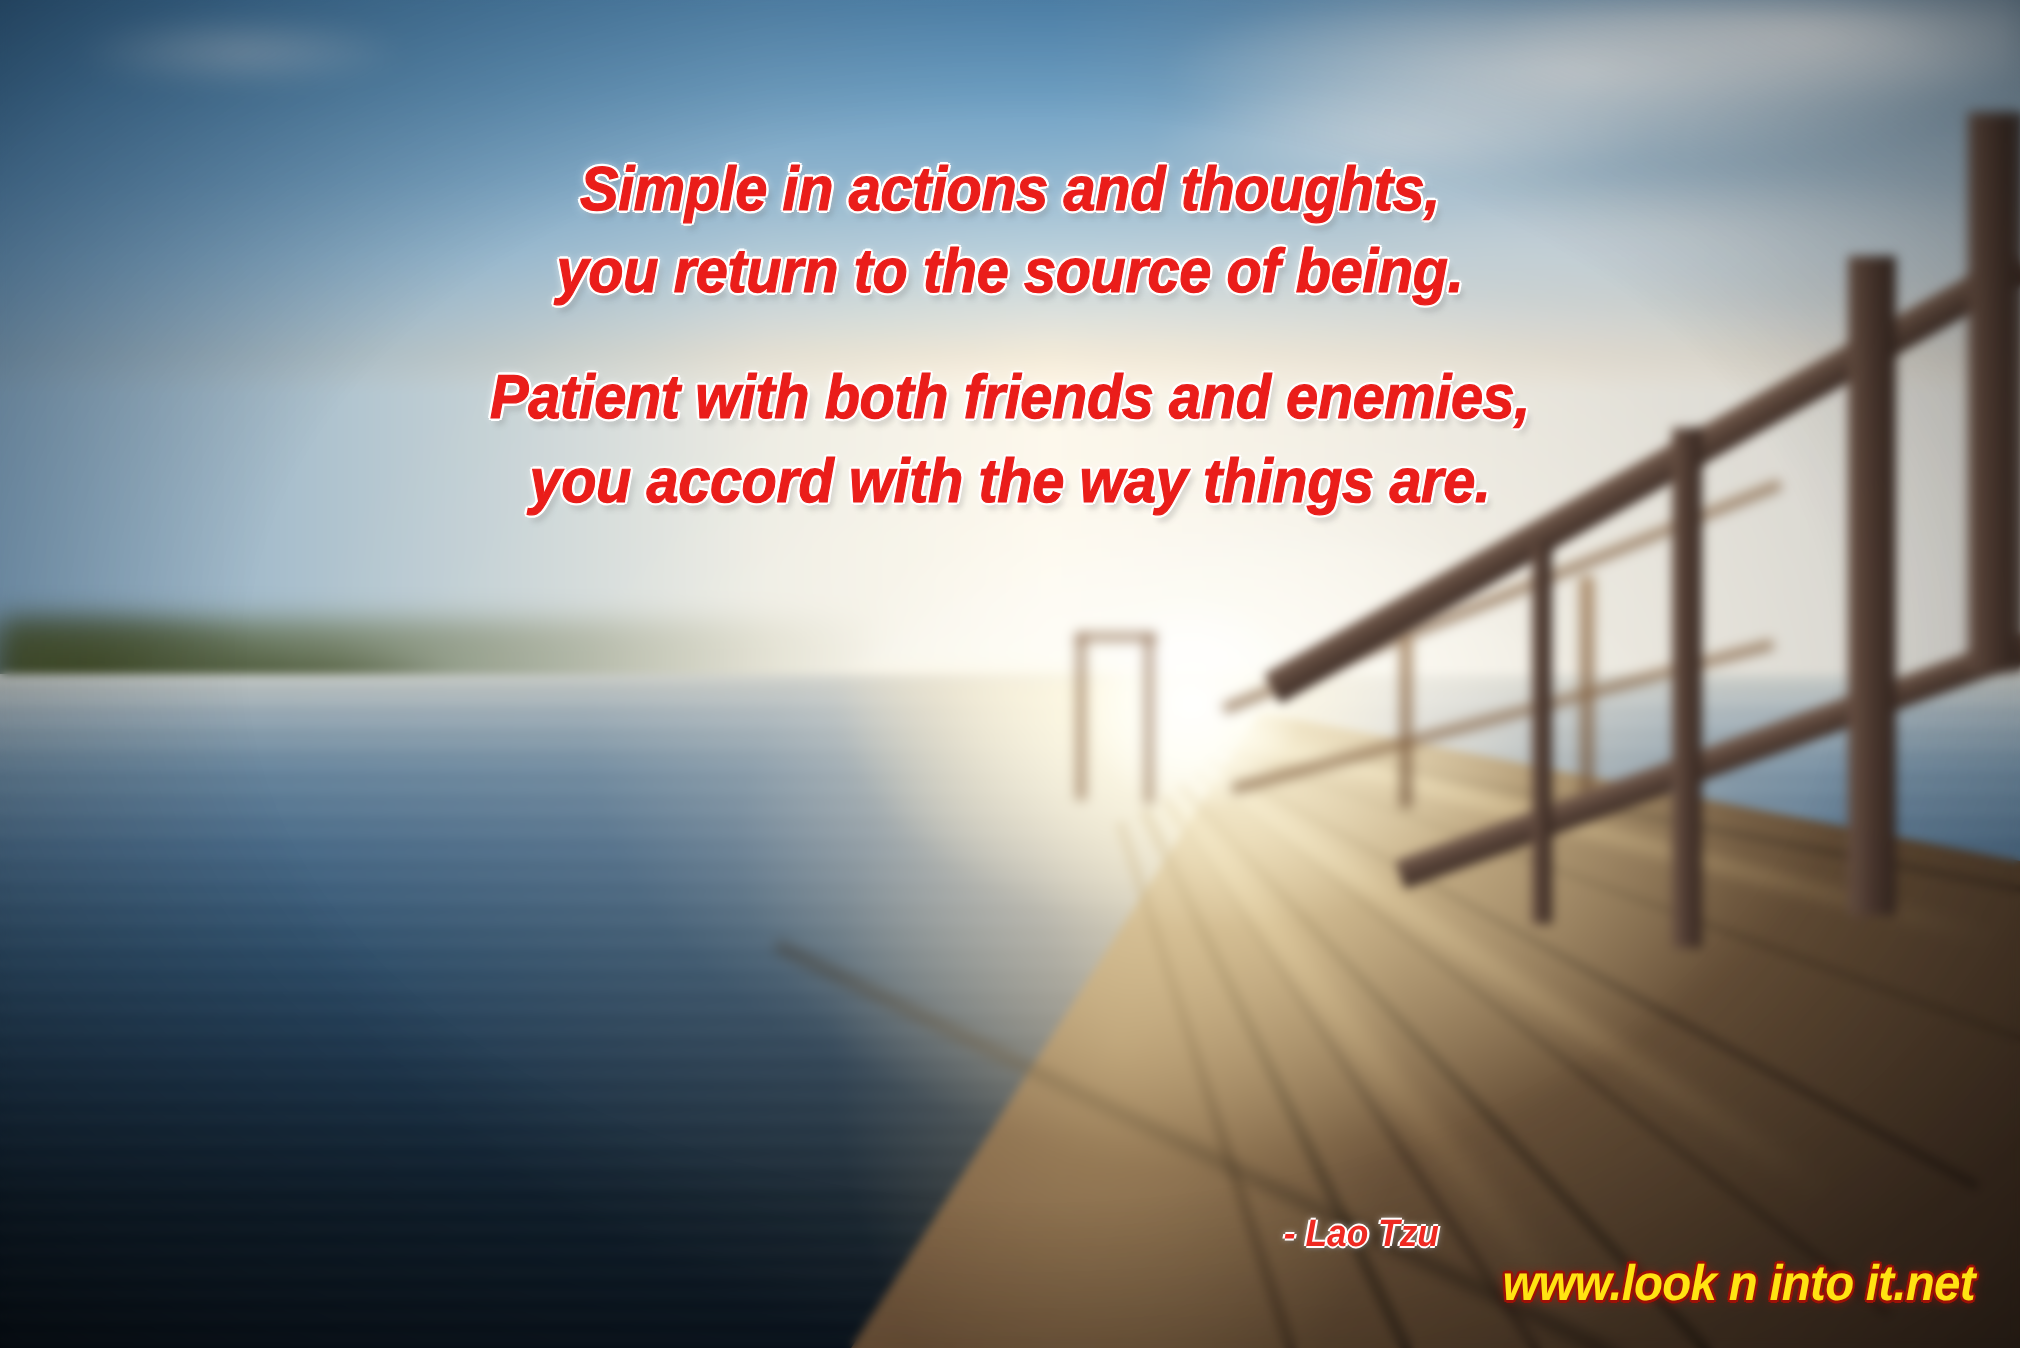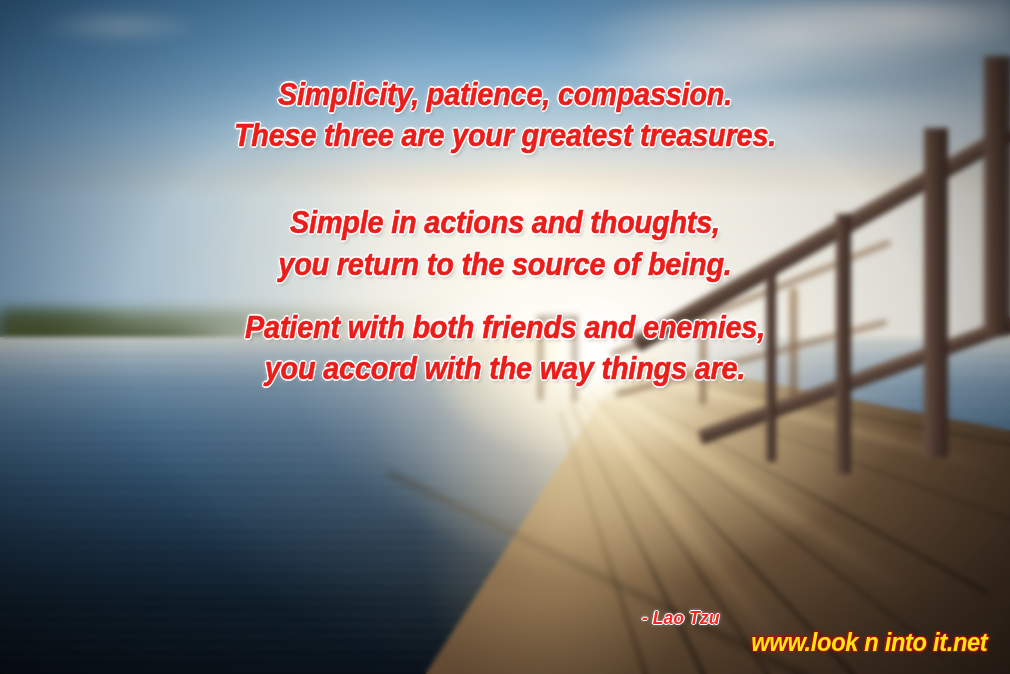--- a/index.html
+++ b/index.html
@@ -330,24 +330,20 @@
       <div class="railFar" style="left:572px; top:318px; width:5px; height:84px; background:rgba(120,78,44,.5); filter: blur(2px);"></div>
       <div class="railFar" style="left:538px; top:316px; width:40px; height:5px; background:rgba(120,78,44,.5); filter: blur(2px);"></div>
     </div>
 
     <div id="photoBlur"></div>
     <div id="vignette"></div>
   </div>
 
   <div id="quote">
 
-    <div class="stanza" id="stanza-1">
-      <div class="qline">Simplicity, patience, compassion.</div>
-      <div class="qline">These three are your greatest treasures.</div>
-    </div>
 
     <div class="stanza" id="stanza-2">
       <div class="qline">Simple in actions and thoughts,</div>
       <div class="qline">you return to the source of being.</div>
     </div>
 
     <div class="stanza" id="stanza-3">
       <div class="qline">Patient with both friends and enemies,</div>
       <div class="qline">you accord with the way things are.</div>
     </div>

